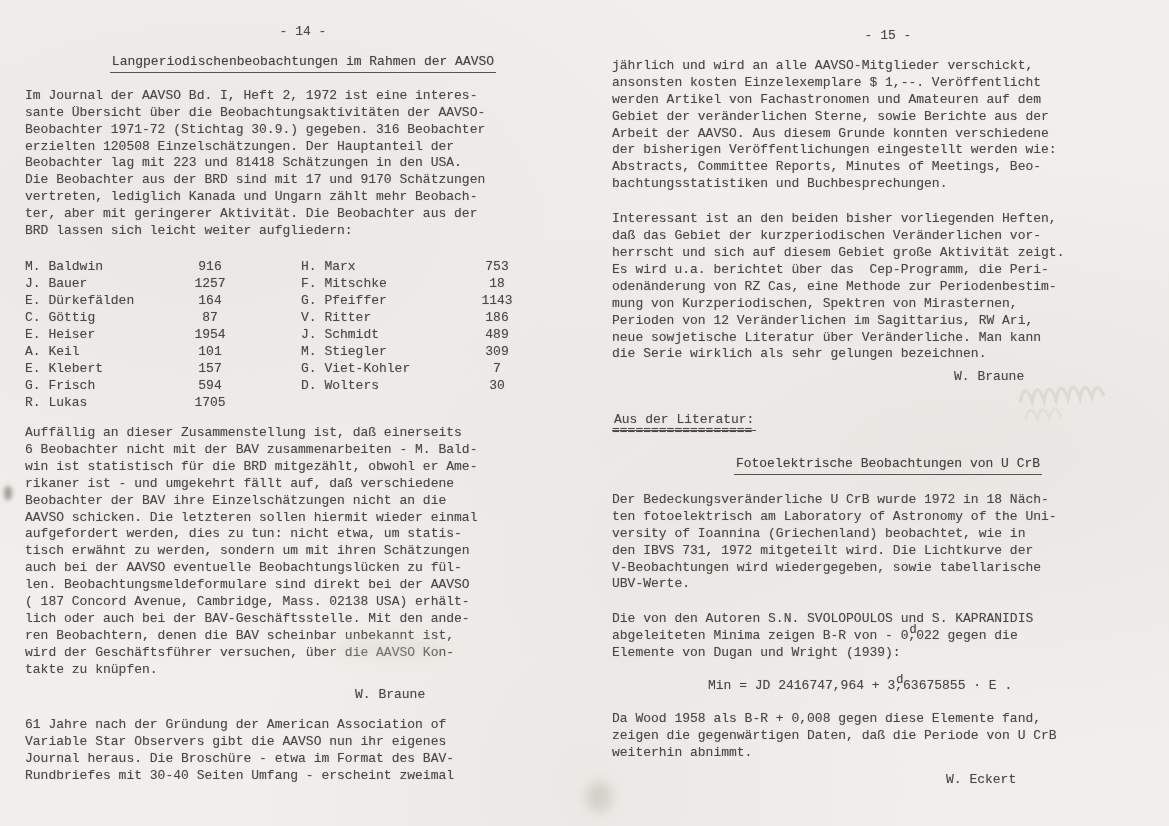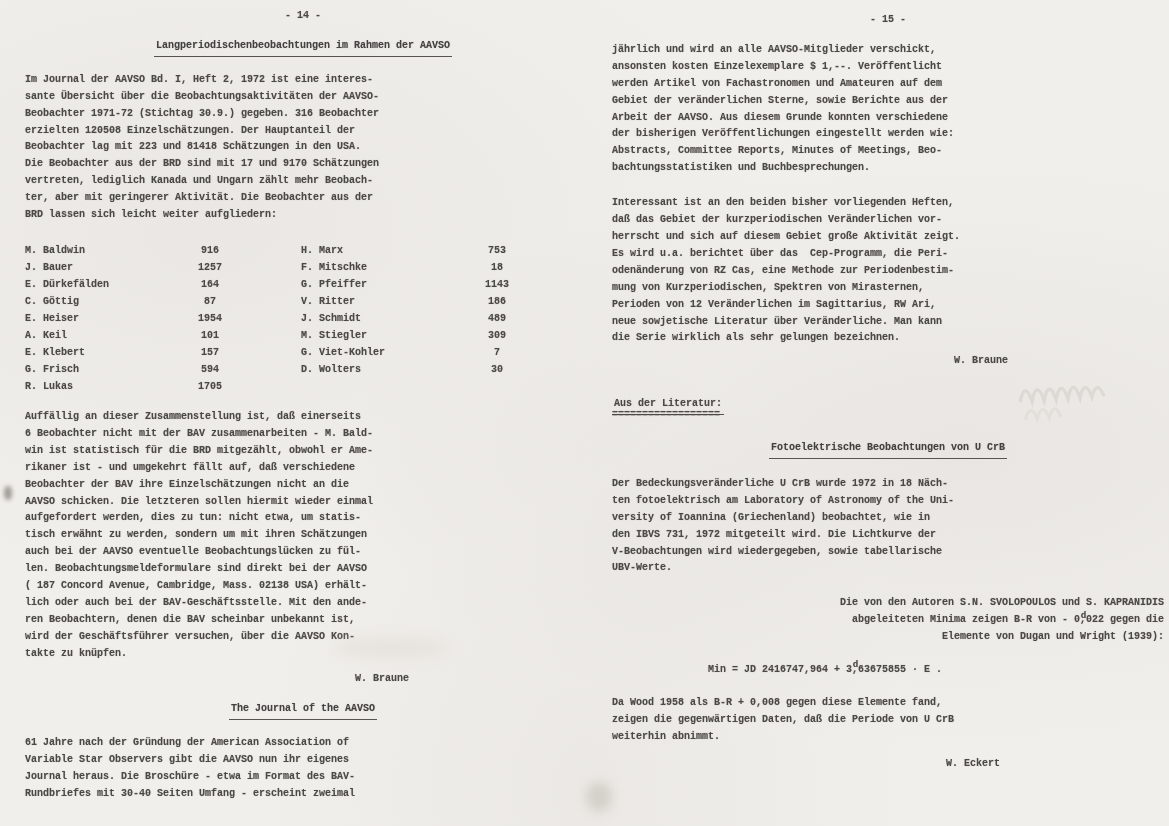--- a/index.html
+++ b/index.html
@@ -10,24 +10,23 @@
   }
   .sheet{
     position:absolute;inset:0;
     background:
       radial-gradient(ellipse at 18% 28%, rgba(120,115,108,0.06), transparent 42%),
       radial-gradient(ellipse at 82% 55%, rgba(120,115,108,0.07), transparent 46%),
       radial-gradient(ellipse at 50% 95%, rgba(120,115,108,0.05), transparent 40%),
       #f1efeb;
   }
   .col{
-    position:absolute;top:0;
-    font-size:10px;line-height:16.9px;color:#4b4946;
+    position:absolute;top:16px;
+    font-size:13px;line-height:16.9px;color:#4b4946;
     text-shadow:0 0 1px rgba(74,72,69,0.38);
-    font-weight:bold;
   }
   .col-left{left:25px;width:556px;padding-top:8px;}
   .col-right{left:612px;width:552px;padding-top:12px;}
   .pagenum{text-align:center;margin-bottom:13px;}
   .center{text-align:center;}
   .u{
     display:inline-block;border-bottom:1.4px solid #57544f;
     padding:0 2px 1px 2px;
   }
   .para{white-space:pre-wrap;margin:0 0 18px 0;}
@@ -38,21 +37,21 @@
     line-height:17.0px;
     margin:0 0 14px 0;
   }
   .obs-table .num{text-align:center;}
   .sig14{padding-left:330px;margin:0 0 14px 0;}
   .sig15a{padding-left:342px;margin:0 0 26px 0;}
   .sig15b{padding-left:334px;margin:0;}
   .section-label{margin:0 0 16px 0;}
   .section-label .eq{display:block;margin-top:-8px;letter-spacing:0;}
   .formula{margin:2px 0 8px 96px;white-space:pre;}
-  .p4{white-space:pre-wrap;margin:0 0 16px 0;text-align:right;}
+  .p4{white-space:pre-wrap;margin:0 0 16px 0;}
   .dstack{position:relative;display:inline-block;}
   .dstack .dsup{position:absolute;left:0.08em;bottom:0.52em;font-size:0.92em;}
   
   .artifact{position:absolute;pointer-events:none;}
   .squiggle{left:1018px;top:368px;opacity:0.55;transform:rotate(-4deg);}
   .smudge1{left:586px;top:782px;width:26px;height:30px;border-radius:50%;
     background:#c9c5bd;filter:blur(6px);opacity:0.7;}
   .smudge2{left:4px;top:486px;width:8px;height:14px;background:#8d8a84;
     filter:blur(2px);opacity:0.8;border-radius:40%;}
   .smudge3{left:330px;top:640px;width:120px;height:16px;background:#d8d4cc;
@@ -133,21 +132,20 @@
 aufgefordert werden, dies zu tun: nicht etwa, um statis-
 tisch erwähnt zu werden, sondern um mit ihren Schätzungen
 auch bei der AAVSO eventuelle Beobachtungslücken zu fül-
 len. Beobachtungsmeldeformulare sind direkt bei der AAVSO
 ( 187 Concord Avenue, Cambridge, Mass. 02138 USA) erhält-
 lich oder auch bei der BAV-Geschäftsstelle. Mit den ande-
 ren Beobachtern, denen die BAV scheinbar unbekannt ist,
 wird der Geschäftsführer versuchen, über die AAVSO Kon-
 takte zu knüpfen.</div>
     <div class="sig14">W. Braune</div>
-    <div class="center heading"><span class="u">The Journal of the AAVSO</span></div>
     <div class="para" style="margin-bottom:0;">61 Jahre nach der Gründung der American Association of
 Variable Star Observers gibt die AAVSO nun ihr eigenes
 Journal heraus. Die Broschüre - etwa im Format des BAV-
 Rundbriefes mit 30-40 Seiten Umfang - erscheint zweimal</div>
   </div>
 
   <div class="col col-right">
     <div class="pagenum" style="margin-bottom:13px;">- 15 -</div>
     <div class="para">jährlich und wird an alle AAVSO-Mitglieder verschickt,
 ansonsten kosten Einzelexemplare $ 1,--. Veröffentlicht

